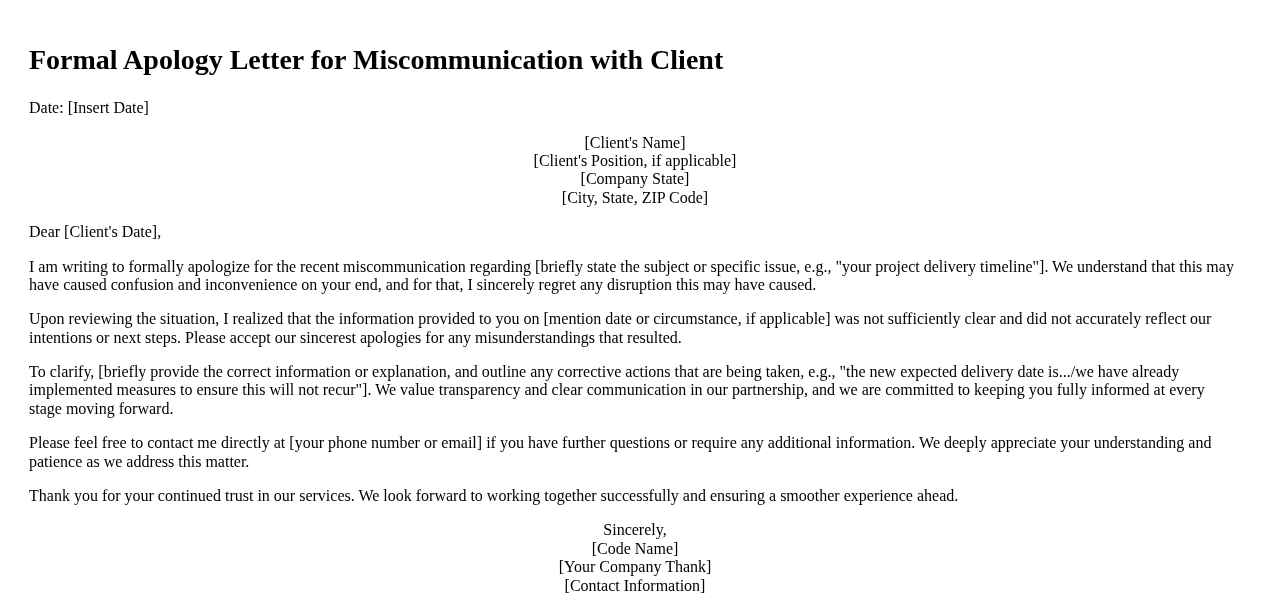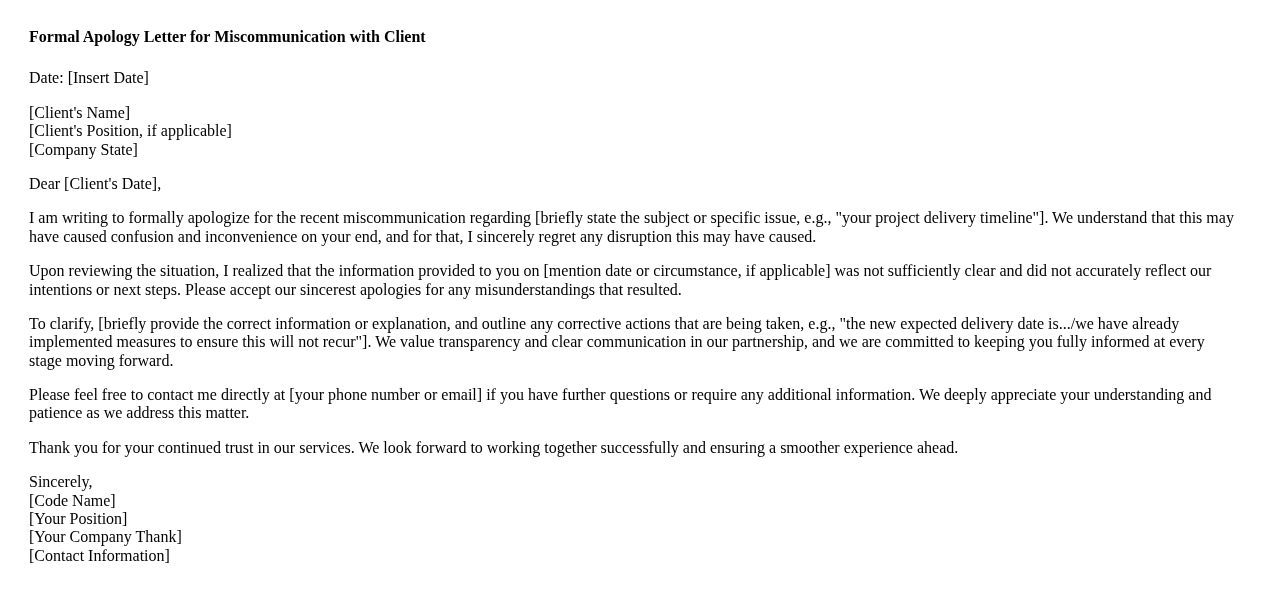--- a/index.html
+++ b/index.html
@@ -15,63 +15,64 @@
     width: 1278px;
     min-height: 601px;
     box-sizing: border-box;
   }
   .page {
     padding: 28px 29px 10px 29px;
     box-sizing: border-box;
     width: 1278px;
   }
   h1.letter-title {
-    font-size: 16px;
+    font-size: 28px;
     font-weight: bold;
-    margin: 0 0 23px 0;
+    margin: 16px 0 23px 0;
     line-height: 1.15;
   }
   p.block {
     margin: 0 8px 16px 0;
   }
   p.block:last-child {
     margin-bottom: 0;
   }
   .line {
     display: block;
+    text-align: center;
   }
 </style>
 </head>
 <body>
 
 <div class="page">
 
   <h1 class="letter-title">Formal Apology Letter for Miscommunication with Client</h1>
 
   <p class="block">Date: [Insert Date]</p>
 
   <p class="block">
     <span class="line">[Client's Name]</span>
     <span class="line">[Client's Position, if applicable]</span>
     <span class="line">[Company State]</span>
+    <span class="line">[City, State, ZIP Code]</span>
   </p>
 
   <p class="block">Dear [Client's Date],</p>
 
   <p class="block">I am writing to formally apologize for the recent miscommunication regarding [briefly state the subject or specific issue, e.g., "your project delivery timeline"]. We understand that this may have caused confusion and inconvenience on your end, and for that, I sincerely regret any disruption this may have caused.</p>
 
   <p class="block">Upon reviewing the situation, I realized that the information provided to you on [mention date or circumstance, if applicable] was not sufficiently clear and did not accurately reflect our intentions or next steps. Please accept our sincerest apologies for any misunderstandings that resulted.</p>
 
   <p class="block">To clarify, [briefly provide the correct information or explanation, and outline any corrective actions that are being taken, e.g., "the new expected delivery date is.../we have already implemented measures to ensure this will not recur"]. We value transparency and clear communication in our partnership, and we are committed to keeping you fully informed at every stage moving forward.</p>
 
   <p class="block">Please feel free to contact me directly at [your phone number or email] if you have further questions or require any additional information. We deeply appreciate your understanding and patience as we address this matter.</p>
 
   <p class="block">Thank you for your continued trust in our services. We look forward to working together successfully and ensuring a smoother experience ahead.</p>
 
   <p class="block">
     <span class="line">Sincerely,</span>
     <span class="line">[Code Name]</span>
-    <span class="line">[Your Position]</span>
     <span class="line">[Your Company Thank]</span>
     <span class="line">[Contact Information]</span>
   </p>
 
 </div>
 
 </body></html>

